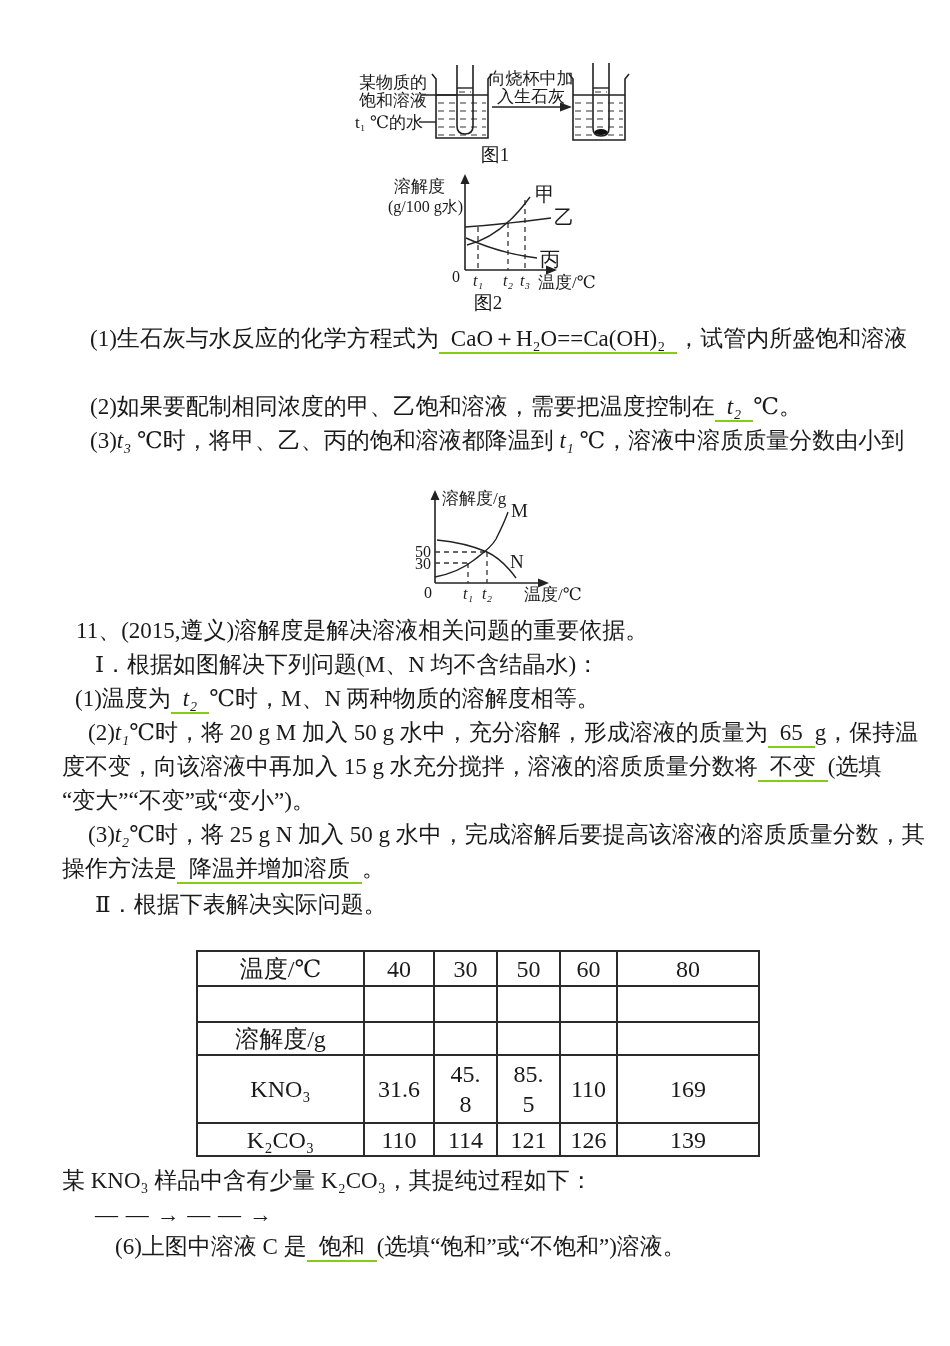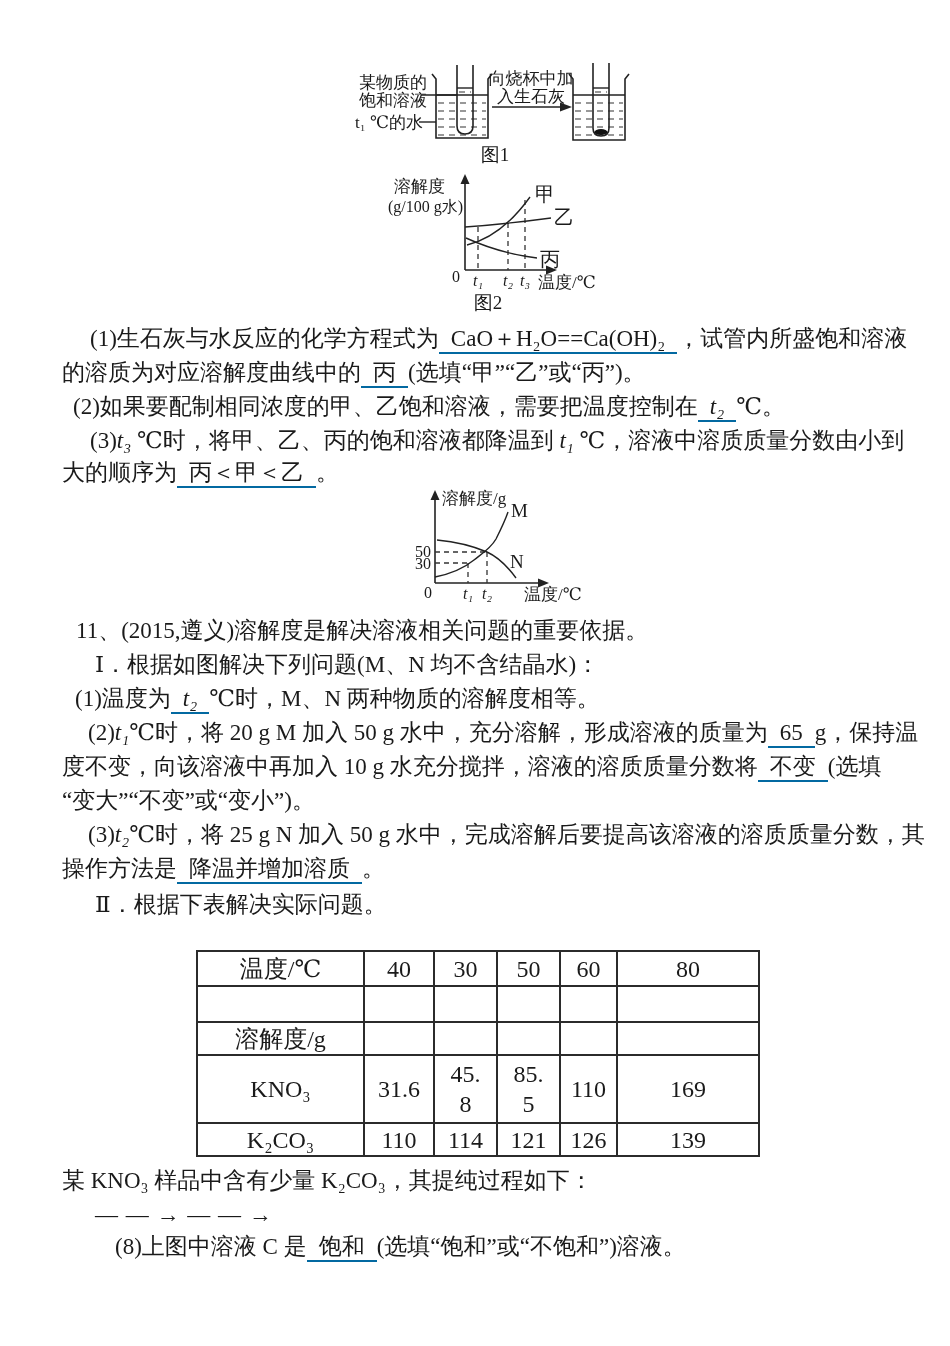--- a/index.html
+++ b/index.html
@@ -2,21 +2,21 @@
 <html><head>
 <meta charset="utf-8">
 <style>
   html,body{margin:0;padding:0;background:#e8e8e8;}
   .page{
     position:relative;width:950px;height:1346px;background:#ffffff;
     font-family:"Liberation Serif","DejaVu Serif",serif;color:#1a1a1a;
     overflow:hidden;margin:0 auto;
   }
   .ln{position:absolute;font-size:23px;line-height:34px;white-space:pre;}
-  .ln .u{border-bottom:2px solid #0369a1;padding:0 12px 1px;}
+  .ln .u{border-bottom:2px solid #84cc16;padding:0 12px 1px;}
   .ln .i{font-style:italic;}
   .fig{position:absolute;}
   .fig text{fill:#1a1a1a;font-family:"Liberation Serif","DejaVu Serif",serif;}
   .st{stroke:#222;stroke-width:1.6;fill:none;}
   .st2{stroke:#222;stroke-width:1.4;fill:none;}
   .dsh{stroke:#333;stroke-width:1.3;fill:none;stroke-dasharray:5 4;}
   .wdsh{stroke:#333;stroke-width:1.2;fill:none;stroke-dasharray:6 5;}
   .arr{fill:#222;stroke:none;}
   .soltable{
     position:absolute;left:196px;top:950px;width:562px;
@@ -105,24 +105,22 @@
     <text class="t20" x="152" y="96">丙</text>
     <text class="t16" x="72" y="112" text-anchor="end">0</text>
     <text class="t16 it" x="90" y="116" text-anchor="middle">t₁</text>
     <text class="t16 it" x="120" y="116" text-anchor="middle">t₂</text>
     <text class="t16 it" x="137" y="116" text-anchor="middle">t₃</text>
     <text class="t17" x="150" y="118">温度/℃</text>
     <text class="t19" x="100" y="139" text-anchor="middle">图2</text>
   </svg>
 
   <div class="ln" style="top:322px;left:90px"><span>(1)生石灰与水反应的化学方程式为</span><span class="u">CaO＋H₂O==Ca(OH)₂</span><span>，试管内所盛饱和溶液</span></div>
-  <div class="ln" style="top:356px;left:62px"><span>的溶质为对应溶解度曲线中的</span><span class="u">丙</span><span>(选填“甲”“乙”或“丙”)。</span></div>
-  <div class="ln" style="top:390px;left:73px"><span>(2)如果要配制相同浓度的甲、乙饱和溶液，需要把温度控制在</span><span class="u i">t₂</span><span>℃。</span></div>
+  <div class="ln" style="top:390px;left:90px"><span>(2)如果要配制相同浓度的甲、乙饱和溶液，需要把温度控制在</span><span class="u i">t₂</span><span>℃。</span></div>
   <div class="ln" style="top:424px;left:90px"><span>(3)</span><span class="i">t₃</span><span> ℃时，将甲、乙、丙的饱和溶液都降温到 </span><span class="i">t₁</span><span> ℃，溶液中溶质质量分数由小到</span></div>
-  <div class="ln" style="top:456px;left:62px"><span>大的顺序为</span><span class="u">丙＜甲＜乙</span><span>。</span></div>
 
   <svg class="fig" style="left:398px;top:487px" width="230" height="125" viewBox="0 0 230 125">
     <text class="t17" x="44" y="17">溶解度/g</text>
     <g>
       <line class="st" x1="37" y1="8" x2="37" y2="96"></line>
       <polygon class="arr" points="37,3 32.5,13 41.5,13"></polygon>
       <line class="st" x1="37" y1="96" x2="143" y2="96"></line>
       <polygon class="arr" points="151,96 140,91.5 140,100.5"></polygon>
     </g>
     <g>
@@ -140,21 +138,21 @@
     <text class="t16" x="34" y="111" text-anchor="end">0</text>
     <text class="t16 it" x="70" y="112" text-anchor="middle">t₁</text>
     <text class="t16 it" x="89" y="112" text-anchor="middle">t₂</text>
     <text class="t17" x="126" y="113">温度/℃</text>
   </svg>
 
   <div class="ln" style="top:614px;left:76px"><span>11、(2015,遵义)溶解度是解决溶液相关问题的重要依据。</span></div>
   <div class="ln" style="top:648px;left:95px"><span>Ⅰ．根据如图解决下列问题(M、N 均不含结晶水)：</span></div>
   <div class="ln" style="top:682px;left:75px"><span>(1)温度为</span><span class="u i">t₂</span><span>℃时，M、N 两种物质的溶解度相等。</span></div>
   <div class="ln" style="top:716px;left:88px"><span>(2)</span><span class="i">t₁</span><span>℃时，将 20 g M 加入 50 g 水中，充分溶解，形成溶液的质量为</span><span class="u">65</span><span>g，保持温</span></div>
-  <div class="ln" style="top:750px;left:62px"><span>度不变，向该溶液中再加入 10 g 水充分搅拌，溶液的溶质质量分数将</span><span class="u">不变</span><span>(选填</span></div>
+  <div class="ln" style="top:750px;left:62px"><span>度不变，向该溶液中再加入 15 g 水充分搅拌，溶液的溶质质量分数将</span><span class="u">不变</span><span>(选填</span></div>
   <div class="ln" style="top:784px;left:62px"><span>“变大”“不变”或“变小”)。</span></div>
   <div class="ln" style="top:818px;left:88px"><span>(3)</span><span class="i">t₂</span><span>℃时，将 25 g N 加入 50 g 水中，完成溶解后要提高该溶液的溶质质量分数，其</span></div>
   <div class="ln" style="top:888px;left:95px"><span>Ⅱ．根据下表解决实际问题。</span></div>
   <div class="ln" style="top:852px;left:62px"><span>操作方法是</span><span class="u">降温并增加溶质</span><span>。</span></div>
 
   <table class="soltable">
     <colgroup>
       <col style="width:167px">
         <col style="width:70px">
         <col style="width:63px">
@@ -203,15 +201,15 @@
         <td>114</td>
         <td>121</td>
         <td>126</td>
         <td>139</td>
       </tr>
     </tbody>
   </table>
 
   <div class="ln" style="top:1164px;left:62px"><span>某 KNO₃ 样品中含有少量 K₂CO₃，其提纯过程如下：</span></div>
   <div class="ln" style="top:1198px;left:95px;letter-spacing:1px"><span>— — → — — →</span></div>
-  <div class="ln" style="top:1230px;left:115px"><span>(8)上图中溶液 C 是</span><span class="u">饱和</span><span>(选填“饱和”或“不饱和”)溶液。</span></div>
+  <div class="ln" style="top:1230px;left:115px"><span>(6)上图中溶液 C 是</span><span class="u">饱和</span><span>(选填“饱和”或“不饱和”)溶液。</span></div>
 
 </div>
 
 </body></html>

